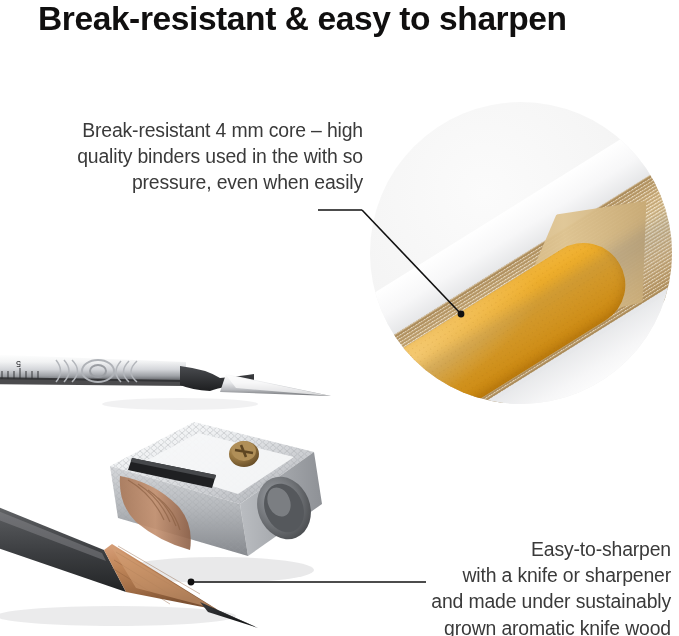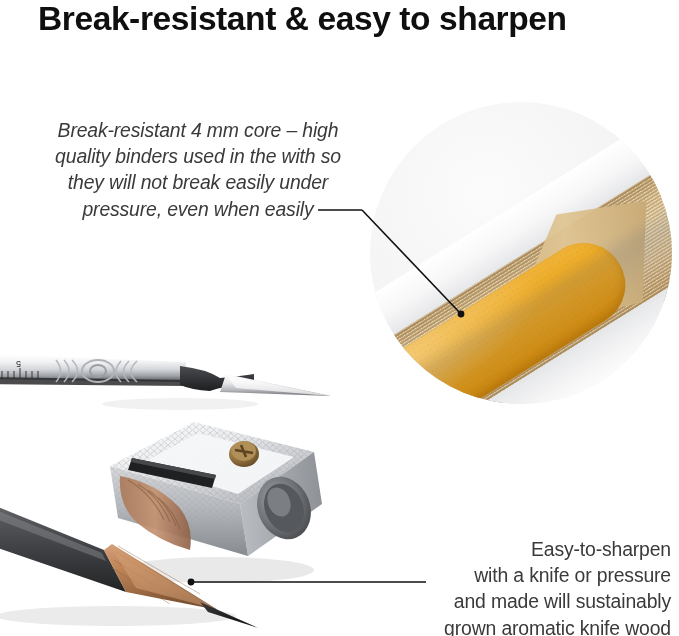--- a/index.html
+++ b/index.html
@@ -40,22 +40,21 @@
     color: #3a3a3a;
     font-size: 19.4px;
     line-height: 26.2px;
     letter-spacing: -0.15px;
     font-weight: 400;
   }
   .callout-core {
     left: 33px;
     top: 117px;
     width: 330px;
-    text-align: center;
-    font-style: italic;
+    text-align: right;
   }
   .callout-sharpen {
     left: 355px;
     top: 536px;
     width: 316px;
     text-align: right;
   }
   .callout .ln { display: block; white-space: nowrap; }
 
   
@@ -171,21 +170,20 @@
       <div class="lead-core"></div>
 
       <div class="barrel-lower"></div>
     </div>
     <div class="barrel-shadow"></div>
   </div>
 
   <div class="callout callout-core">
     <span class="ln">Break-resistant 4 mm core – high</span>
     <span class="ln">quality binders used in the with so</span>
-    <span class="ln">they will not break easily under</span>
     <span class="ln">pressure, even when easily</span>
   </div>
 
   <svg class="leader leader-core" viewBox="0 0 170 130" width="170" height="130">
     <line x1="8" y1="12" x2="52" y2="12"></line>
     <line x1="52" y1="12" x2="151" y2="116"></line>
     <circle cx="151" cy="116" r="3.4"></circle>
   </svg>
 
   <svg class="scalpel" viewBox="0 0 345 82" width="345" height="82">
@@ -352,22 +350,22 @@
     </g>
 
     <path d="M 124,57 L 230,121 L 150,100 Z" fill="#d3a077" opacity="0.55"></path>
 
     <path d="M 214,114 L 272,140 L 222,124 Z" fill="url(#tipGrad)"></path>
     <path d="M 216,116 L 272,140 L 236,124 Z" fill="#2e2f31" opacity="0.8"></path>
   </svg>
 
   <div class="callout callout-sharpen">
     <span class="ln">Easy-to-sharpen</span>
-    <span class="ln">with a knife or pressure</span>
-    <span class="ln">and made will sustainably</span>
+    <span class="ln">with a knife or sharpener</span>
+    <span class="ln">and made under sustainably</span>
     <span class="ln">grown aromatic knife wood</span>
   </div>
 
   <svg class="leader leader-sharp" viewBox="0 0 255 26" width="255" height="26">
     <line x1="12" y1="12" x2="246" y2="12"></line>
     <circle cx="11" cy="12" r="3.4"></circle>
   </svg>
 
 </div>
 

